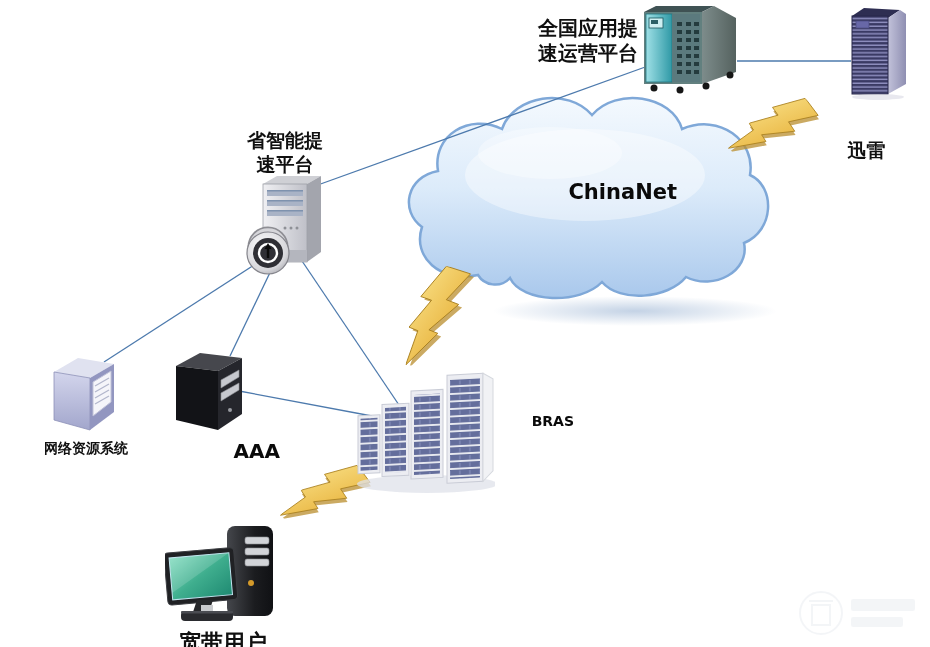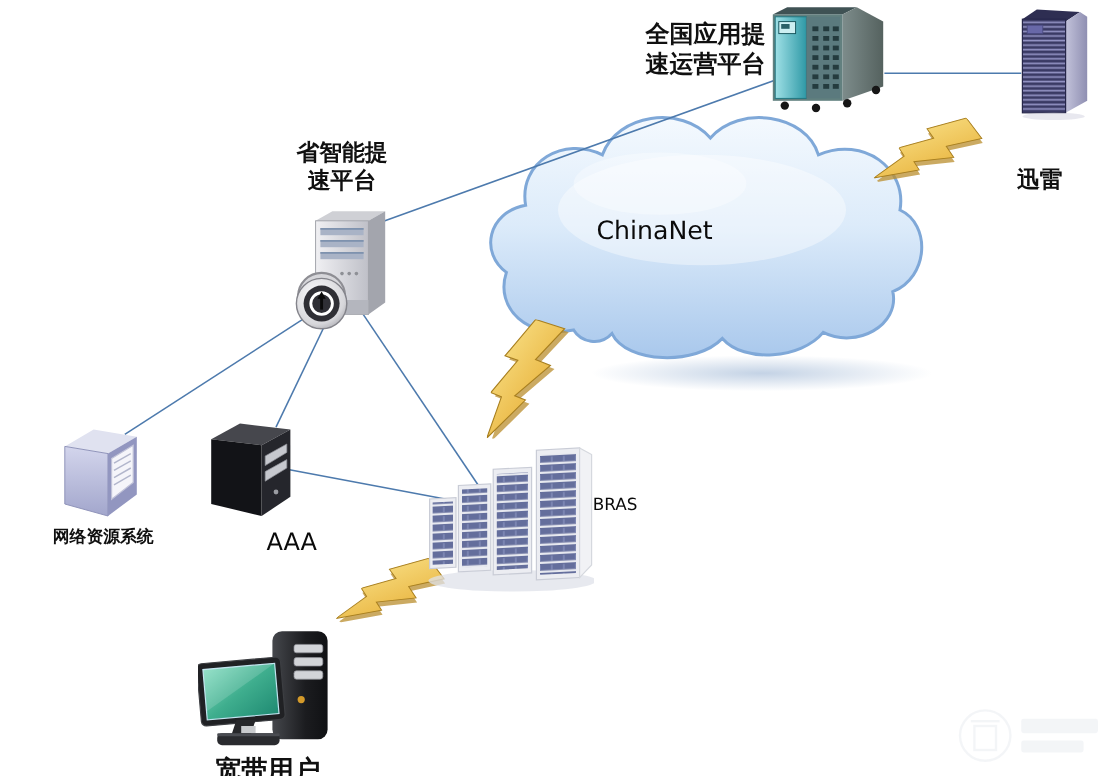--- a/index.html
+++ b/index.html
@@ -7,21 +7,21 @@
     position:relative;width:930px;height:647px;background:#ffffff;overflow:hidden;
     font-family:"DejaVu Sans","Liberation Sans",sans-serif;
   }
   .abs{position:absolute;}
   .label-cjk{
     font-family:"DejaVu Serif","Liberation Serif",serif;
     font-weight:700;color:#101010;text-align:center;line-height:25px;
   }
   .label-en{
     font-family:"DejaVu Sans","Liberation Sans",sans-serif;
-    font-weight:400;color:#0a0a0a;text-align:left;
+    font-weight:700;color:#0a0a0a;text-align:right;
   }
   .bolt{transform-origin:50% 50%;}
   .watermark{opacity:0.13;}
 </style>
 </head>
 <body>
 
 <div id="stage">
 
   <svg class="abs" style="left:400px;top:85px;" width="380" height="250" viewBox="0 0 380 250">
@@ -277,21 +277,21 @@
 
   <div class="abs label-en" style="left:497px;top:180px;width:180px;font-size:21px;">ChinaNet</div>
 
   <div class="abs label-cjk" style="left:523px;top:16px;width:130px;font-size:20px;">
     <span>全国应用提</span><br>
     <span>速运营平台</span>
   </div>
 
   <div class="abs label-cjk" style="left:829px;top:99px;width:75px;font-size:19px;margin-top:39px;">迅雷</div>
 
-  <div class="abs label-cjk" style="left:225px;top:115px;width:120px;font-size:19px;line-height:24px;">
+  <div class="abs label-cjk" style="left:225px;top:128px;width:120px;font-size:19px;line-height:24px;">
     <span>省智能提</span><br>
     <span>速平台</span>
   </div>
 
   <div class="abs label-cjk" style="left:20px;top:436px;width:132px;font-size:14px;">网络资源系统</div>
 
   <div class="abs label-en" style="left:186px;top:439px;width:58px;font-size:20px;margin-left:36px;">AAA</div>
 
   <div class="abs label-en" style="left:494px;top:413px;width:80px;font-size:14px;">BRAS</div>
 

